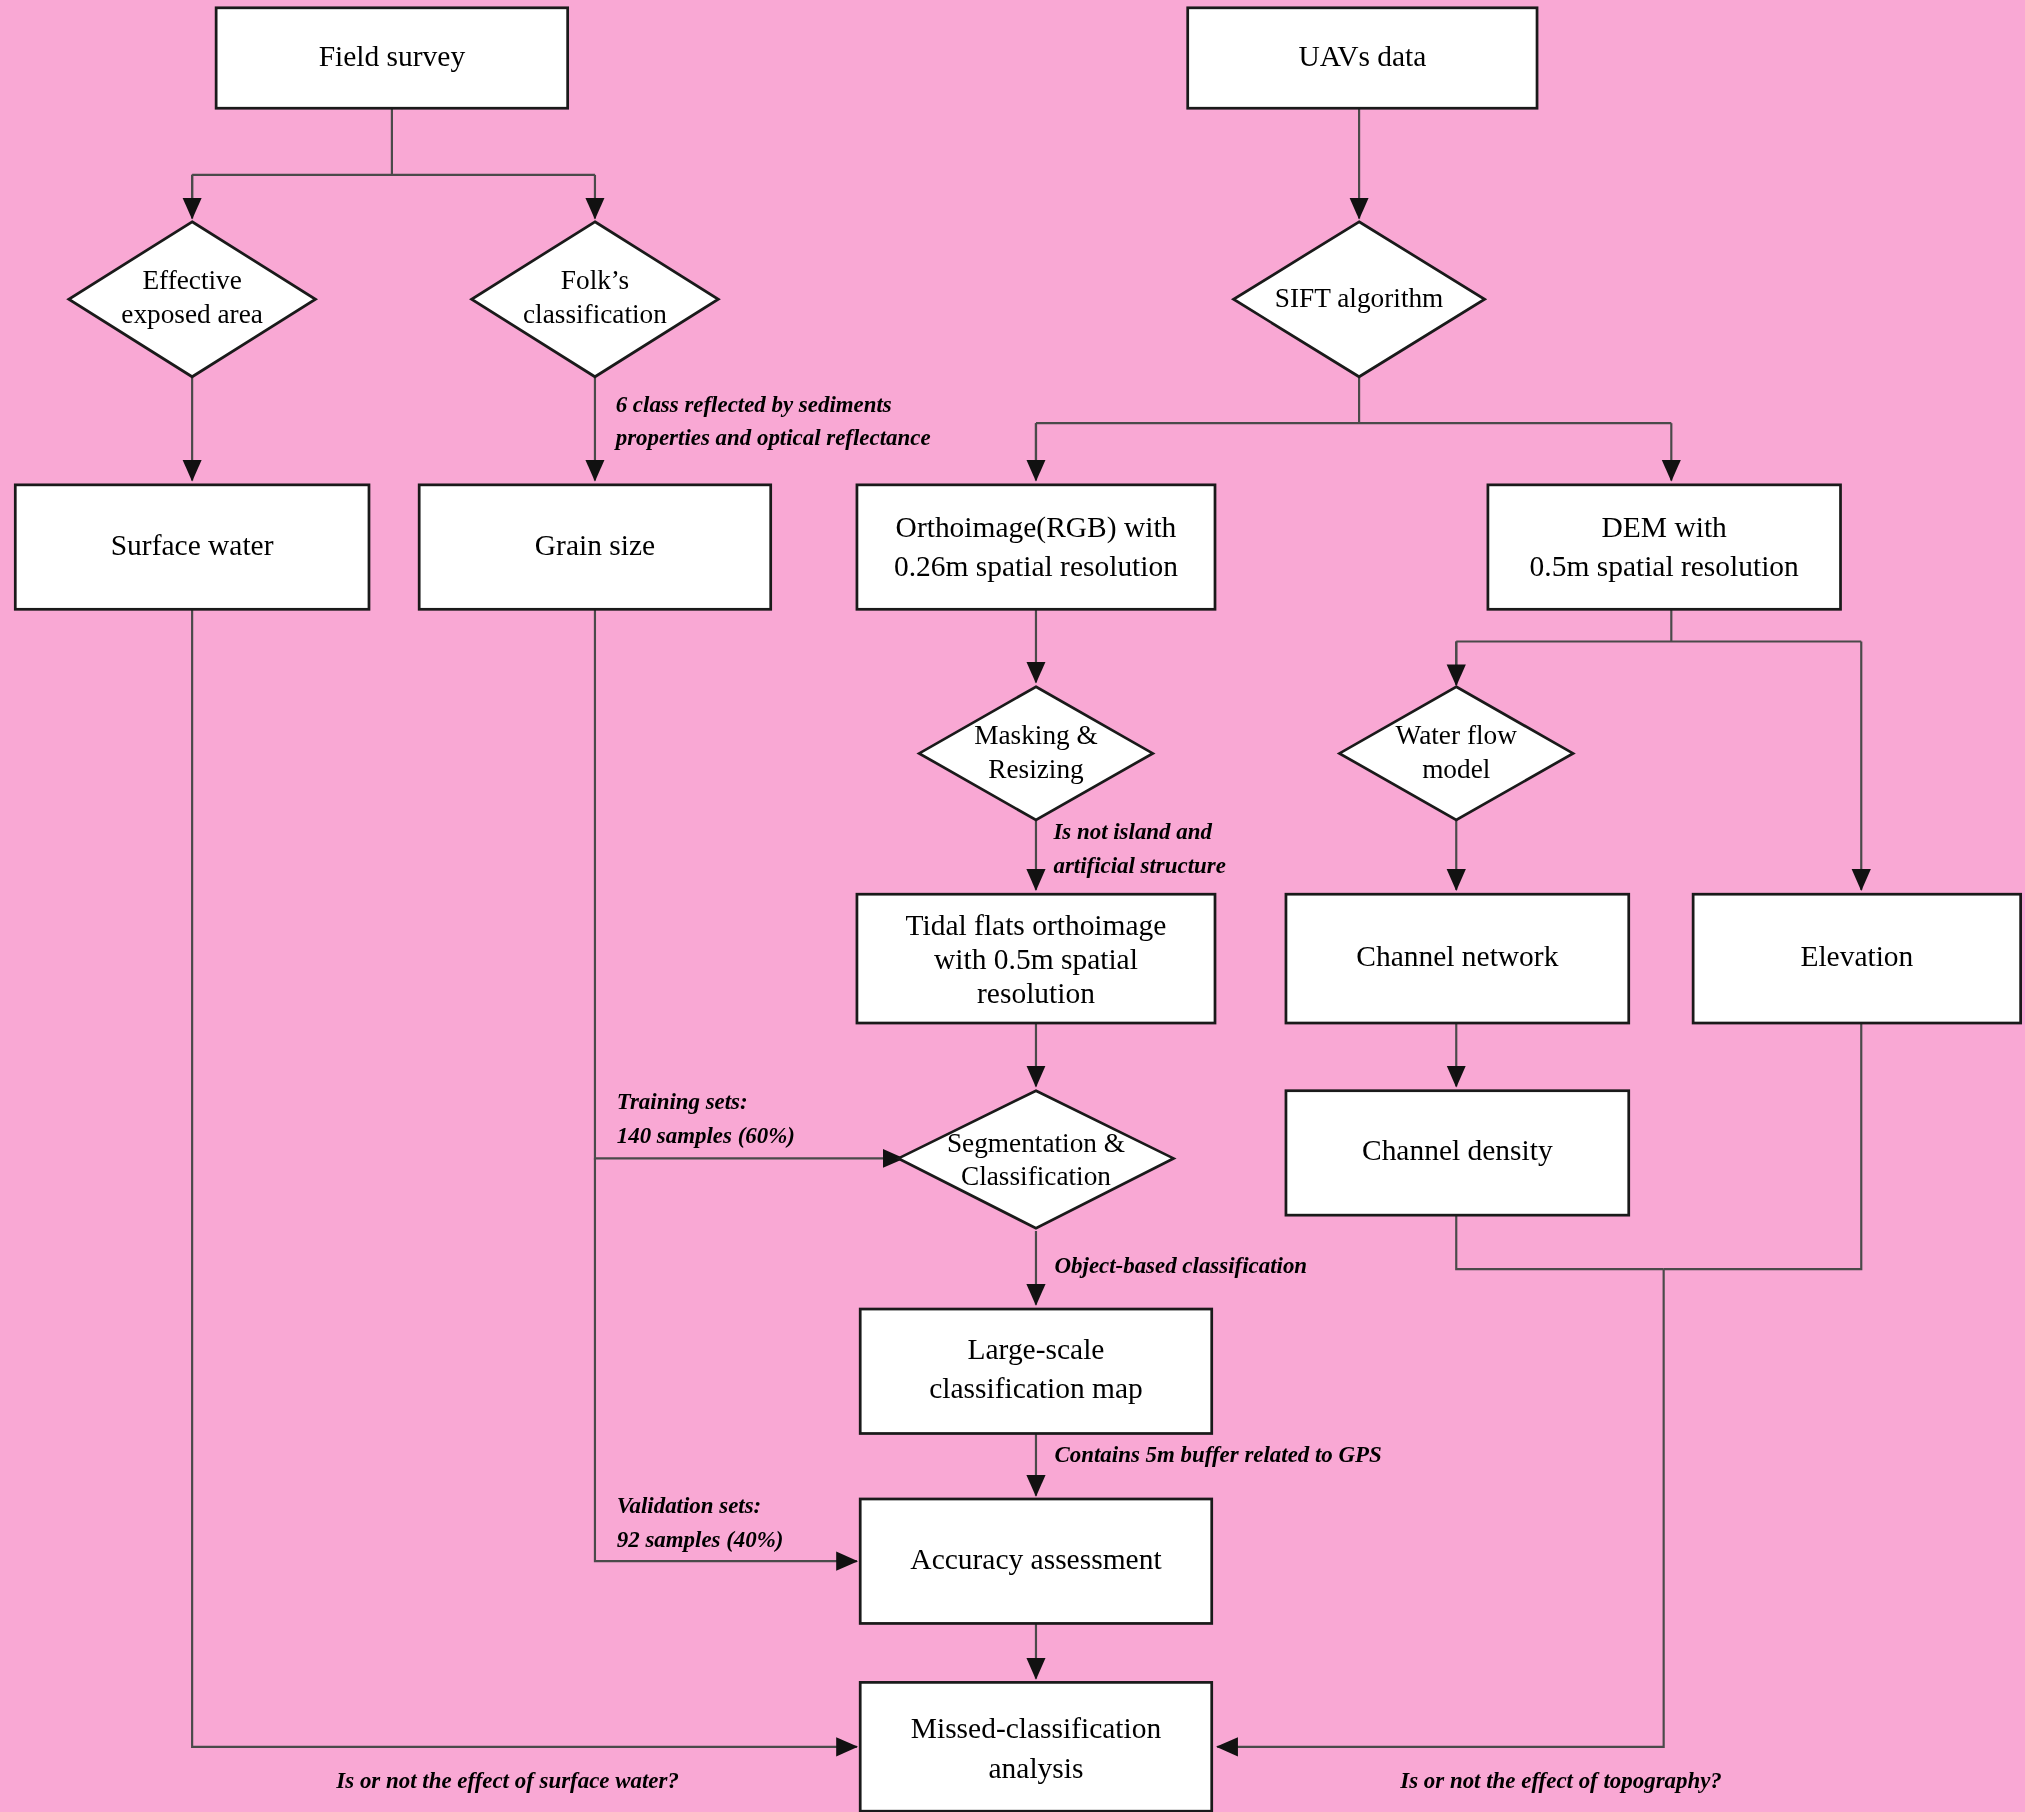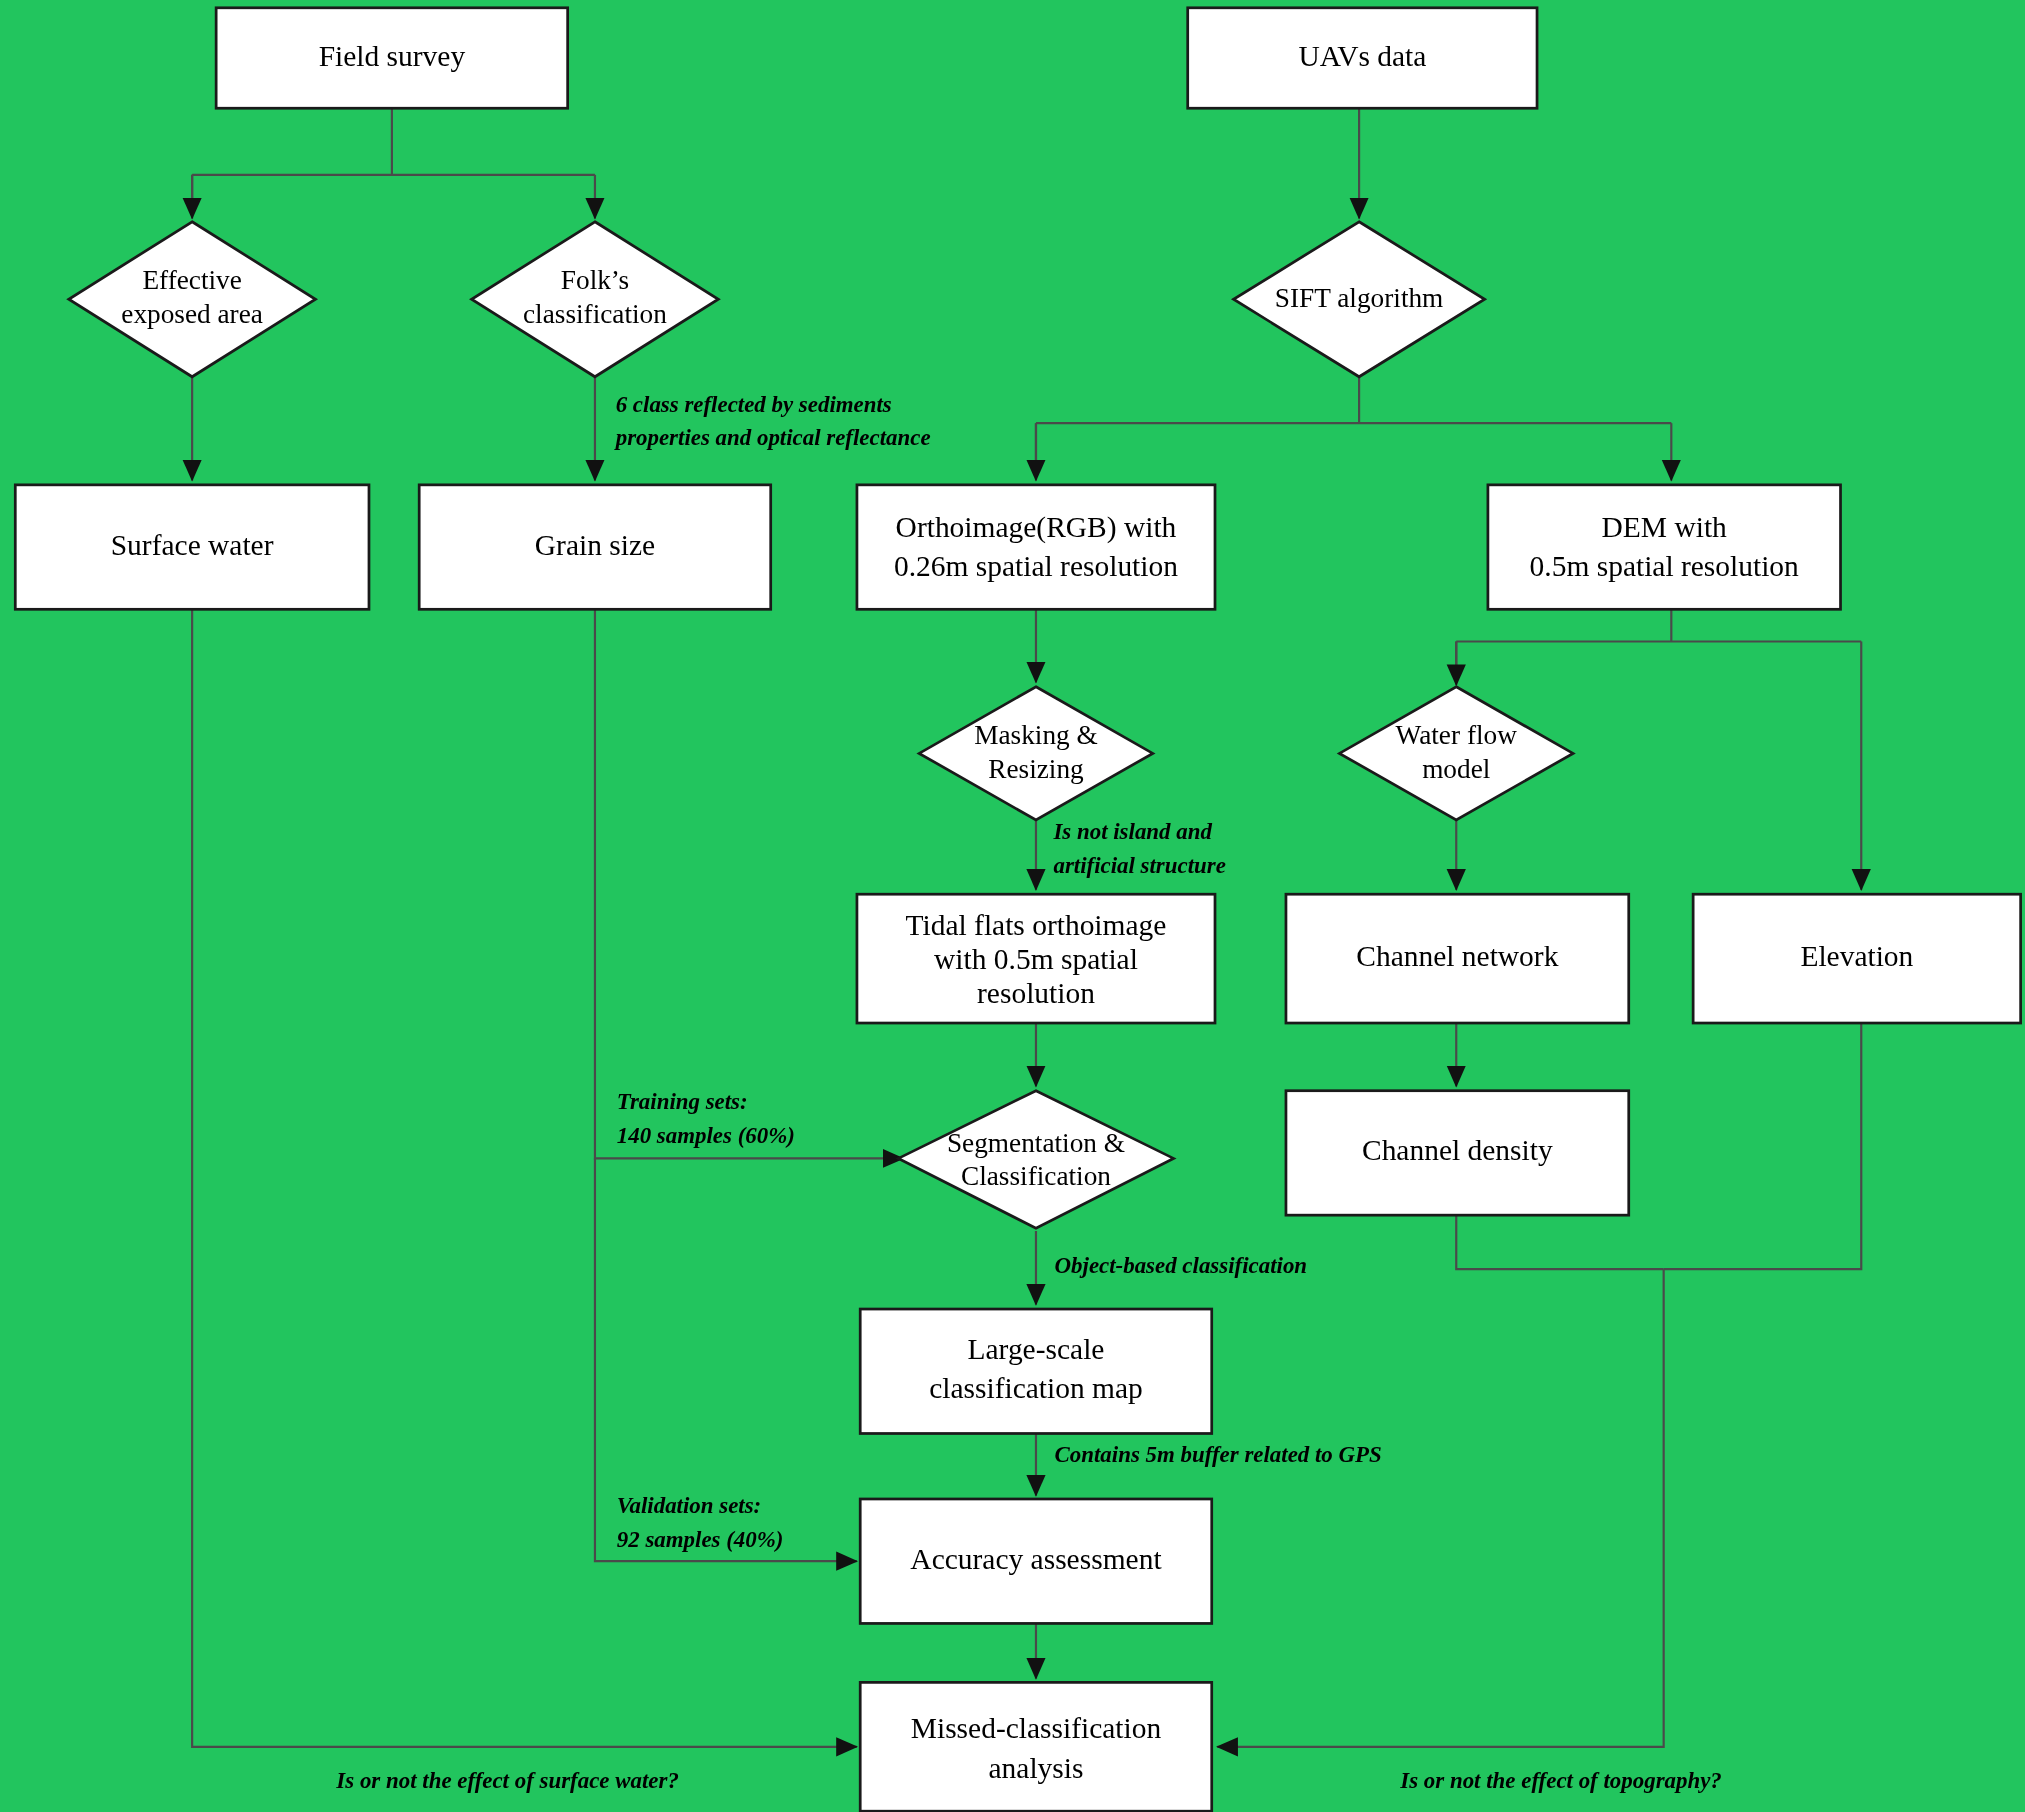--- a/index.html
+++ b/index.html
@@ -4,21 +4,21 @@
 <style>
   html, body {
     margin: 0;
     padding: 0;
     background: #ffffff;
   }
   #canvas {
     position: relative;
     width: 2025px;
     height: 1813px;
-    background: #22c55e;
+    background: #f9a8d4;
     font-family: "Liberation Serif", "DejaVu Serif", serif;
   }
   svg.flow {
     position: absolute;
     top: 0;
     left: 0;
     width: 2025px;
     height: 1813px;
   }
   .node-rect {

